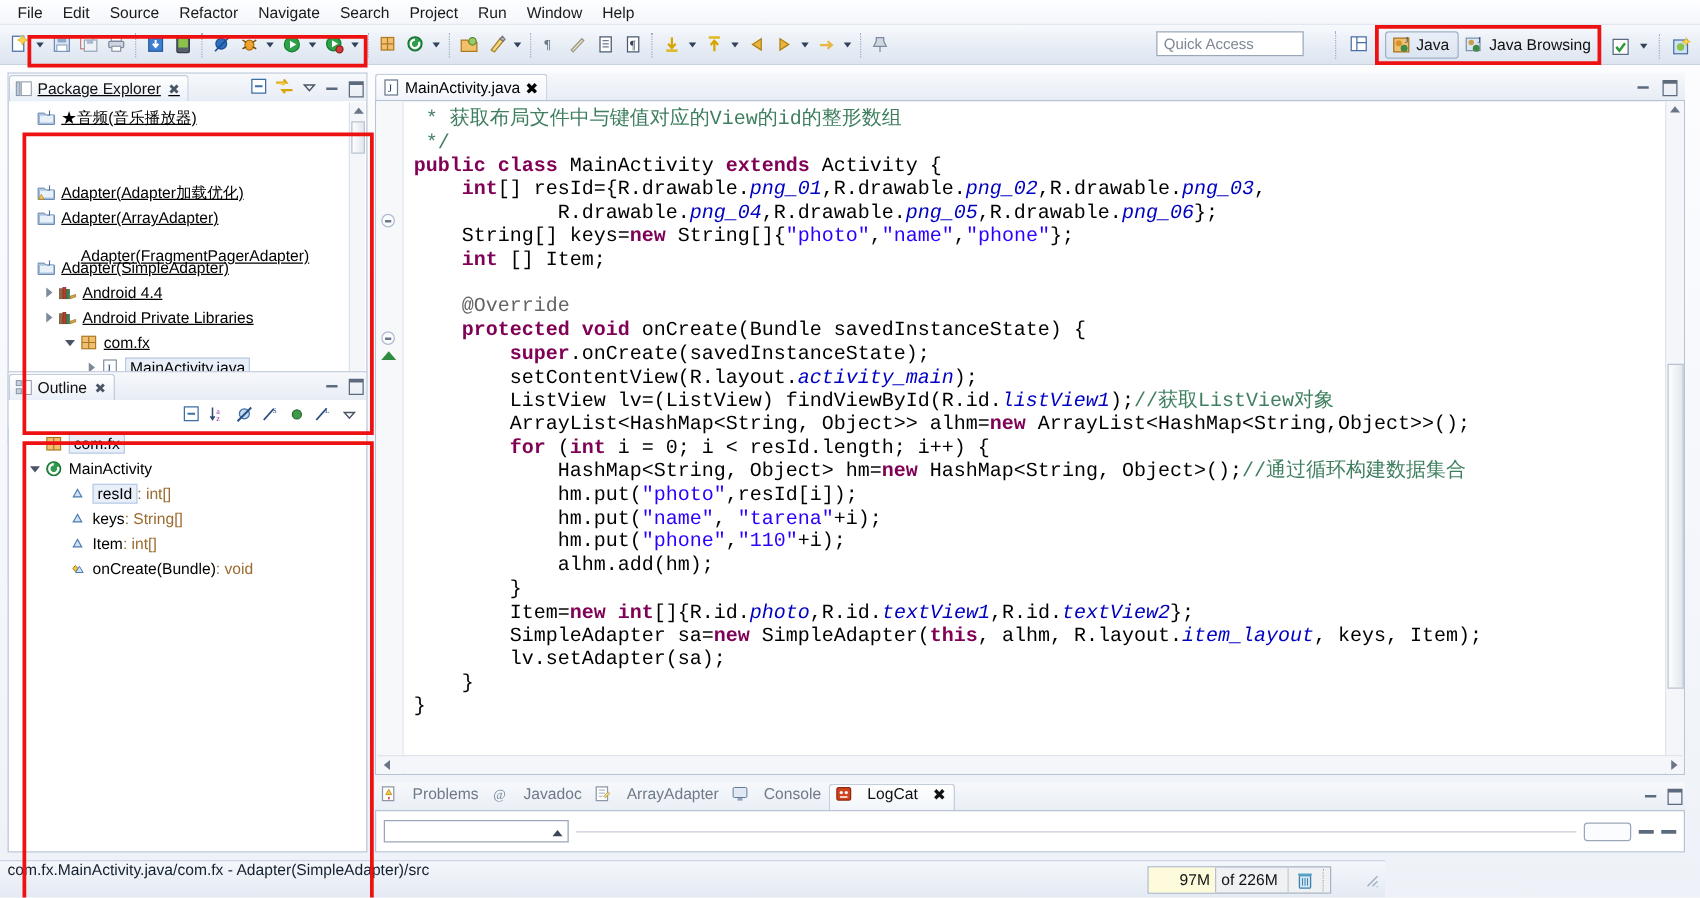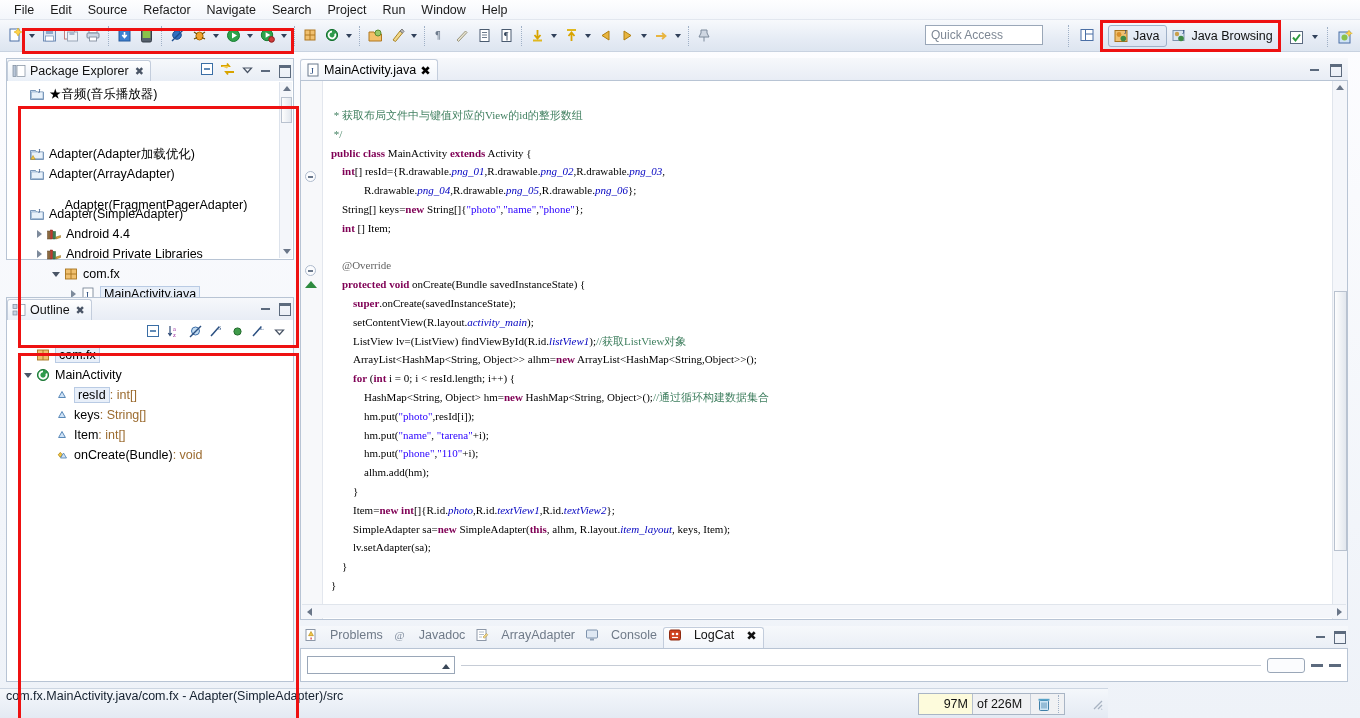--- a/index.html
+++ b/index.html
@@ -149,22 +149,22 @@
     content:""; position:absolute; left:2px; top:8px;
     width:9px;height:2px; background:#5c6a7d;
   }
   .max-btn::after {
     content:""; position:absolute; left:2px; top:3px;
     width:10px;height:9px; border:1.5px solid #5c6a7d;
     border-top-width:3px;
   }
 
   
-  #pkg-explorer { left:6px; top:6px; width:288px; height:202px;
-    border:1px solid #b8c4d4; background:#fff; }
+  #pkg-explorer { left:6px; top:6px; width:288px; height:298px;
+    border:1px solid #b8c4d4; background:#fff;text-decoration:underline; }
   .tree { padding:3px 0 0 4px; font-size:12.5px; color:#000; overflow:hidden; }
   .trow { display:flex; align-items:center; height:20px; white-space:nowrap; }
   .trow .expander {
     width:14px; height:14px; display:flex;align-items:center;justify-content:center;
     flex:0 0 14px;
   }
   .exp-closed::after {
     content:""; width:0;height:0;
     border-top:4px solid transparent; border-bottom:4px solid transparent;
     border-left:5px solid #7d8a9b;
@@ -228,25 +228,24 @@
     content:""; position:absolute; left:2px; top:4px;
     width:5px;height:1.5px; background:#6b798c;
   }
   .gut-tri {
     position:absolute; left:4px; width:0;height:0;
     border-left:6px solid transparent; border-right:6px solid transparent;
     border-bottom:7px solid #2e8b3f;
   }
   .code {
     flex:1; padding:5px 0 0 8px;
-    font-family:Liberation Serif, serif;
-    font-size:11px; line-height:18.8px;
+    font-family:Liberation Mono, monospace;
+    font-size:16px; line-height:18.8px;
     white-space:pre; overflow:hidden;
     color:#000;
-    margin-top:20px;
   }
   .k { color:#7f0055; font-weight:bold; }
   .s { color:#2a00ff; }
   .cm { color:#3f7f5f; }
   .f { color:#0000c0; font-style:italic; }
   .an { color:#646464; }
   .ed-vscroll {
     width:15px; flex:0 0 15px;
     background:#f4f6fa; border-left:1px solid #e0e5ec;
     position:relative;

